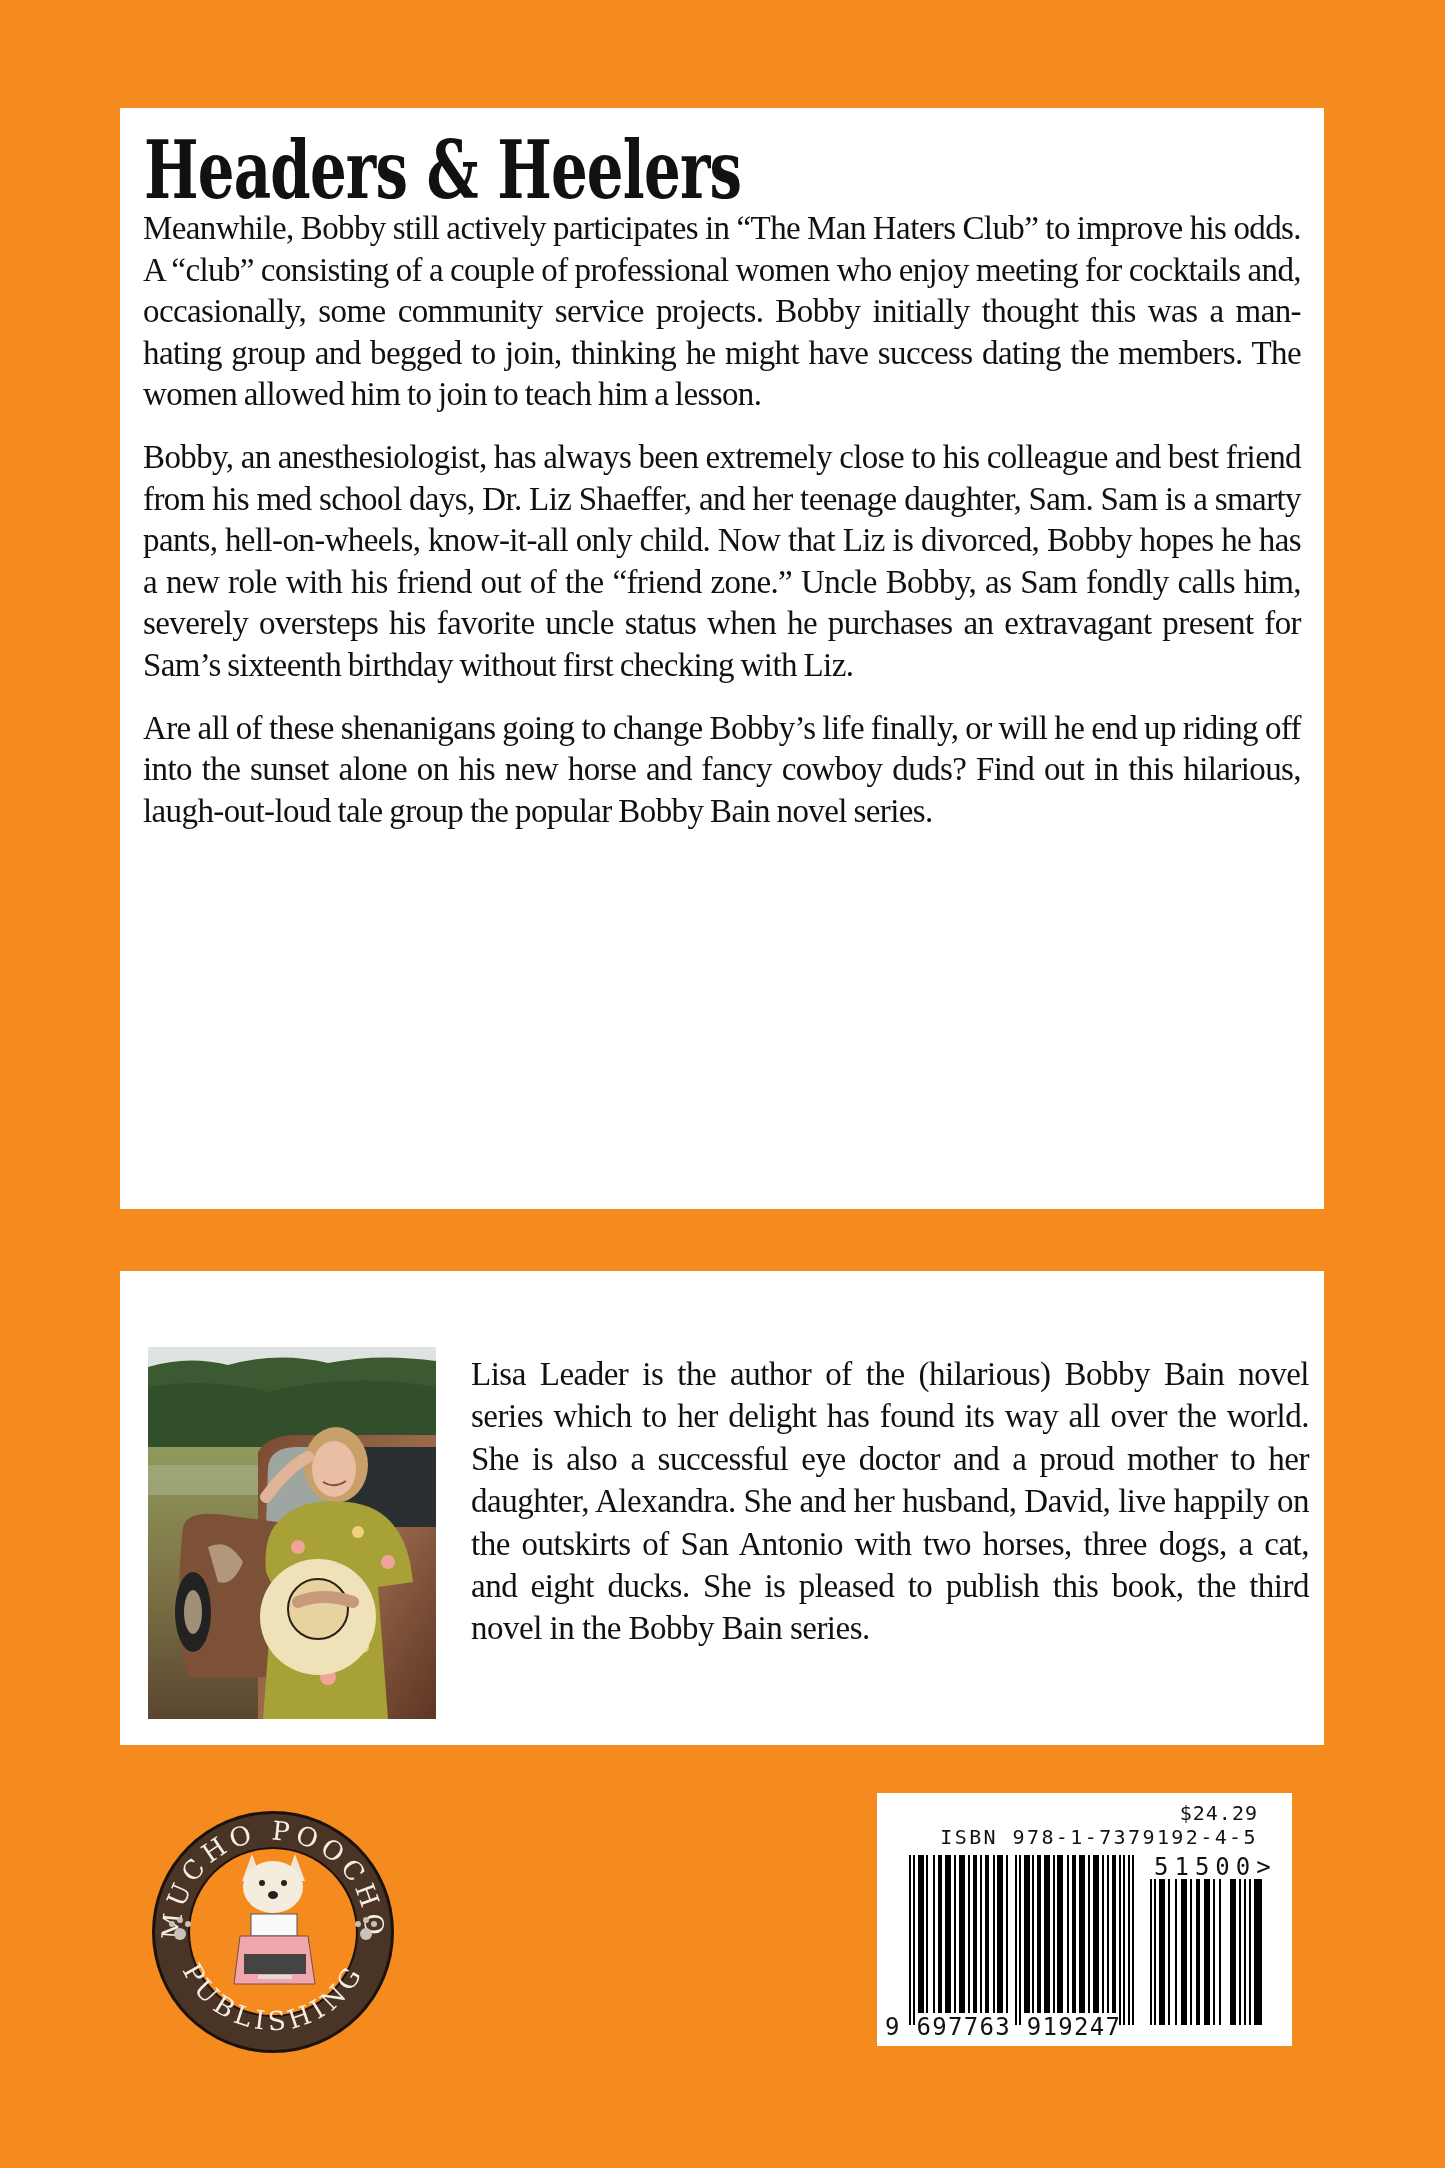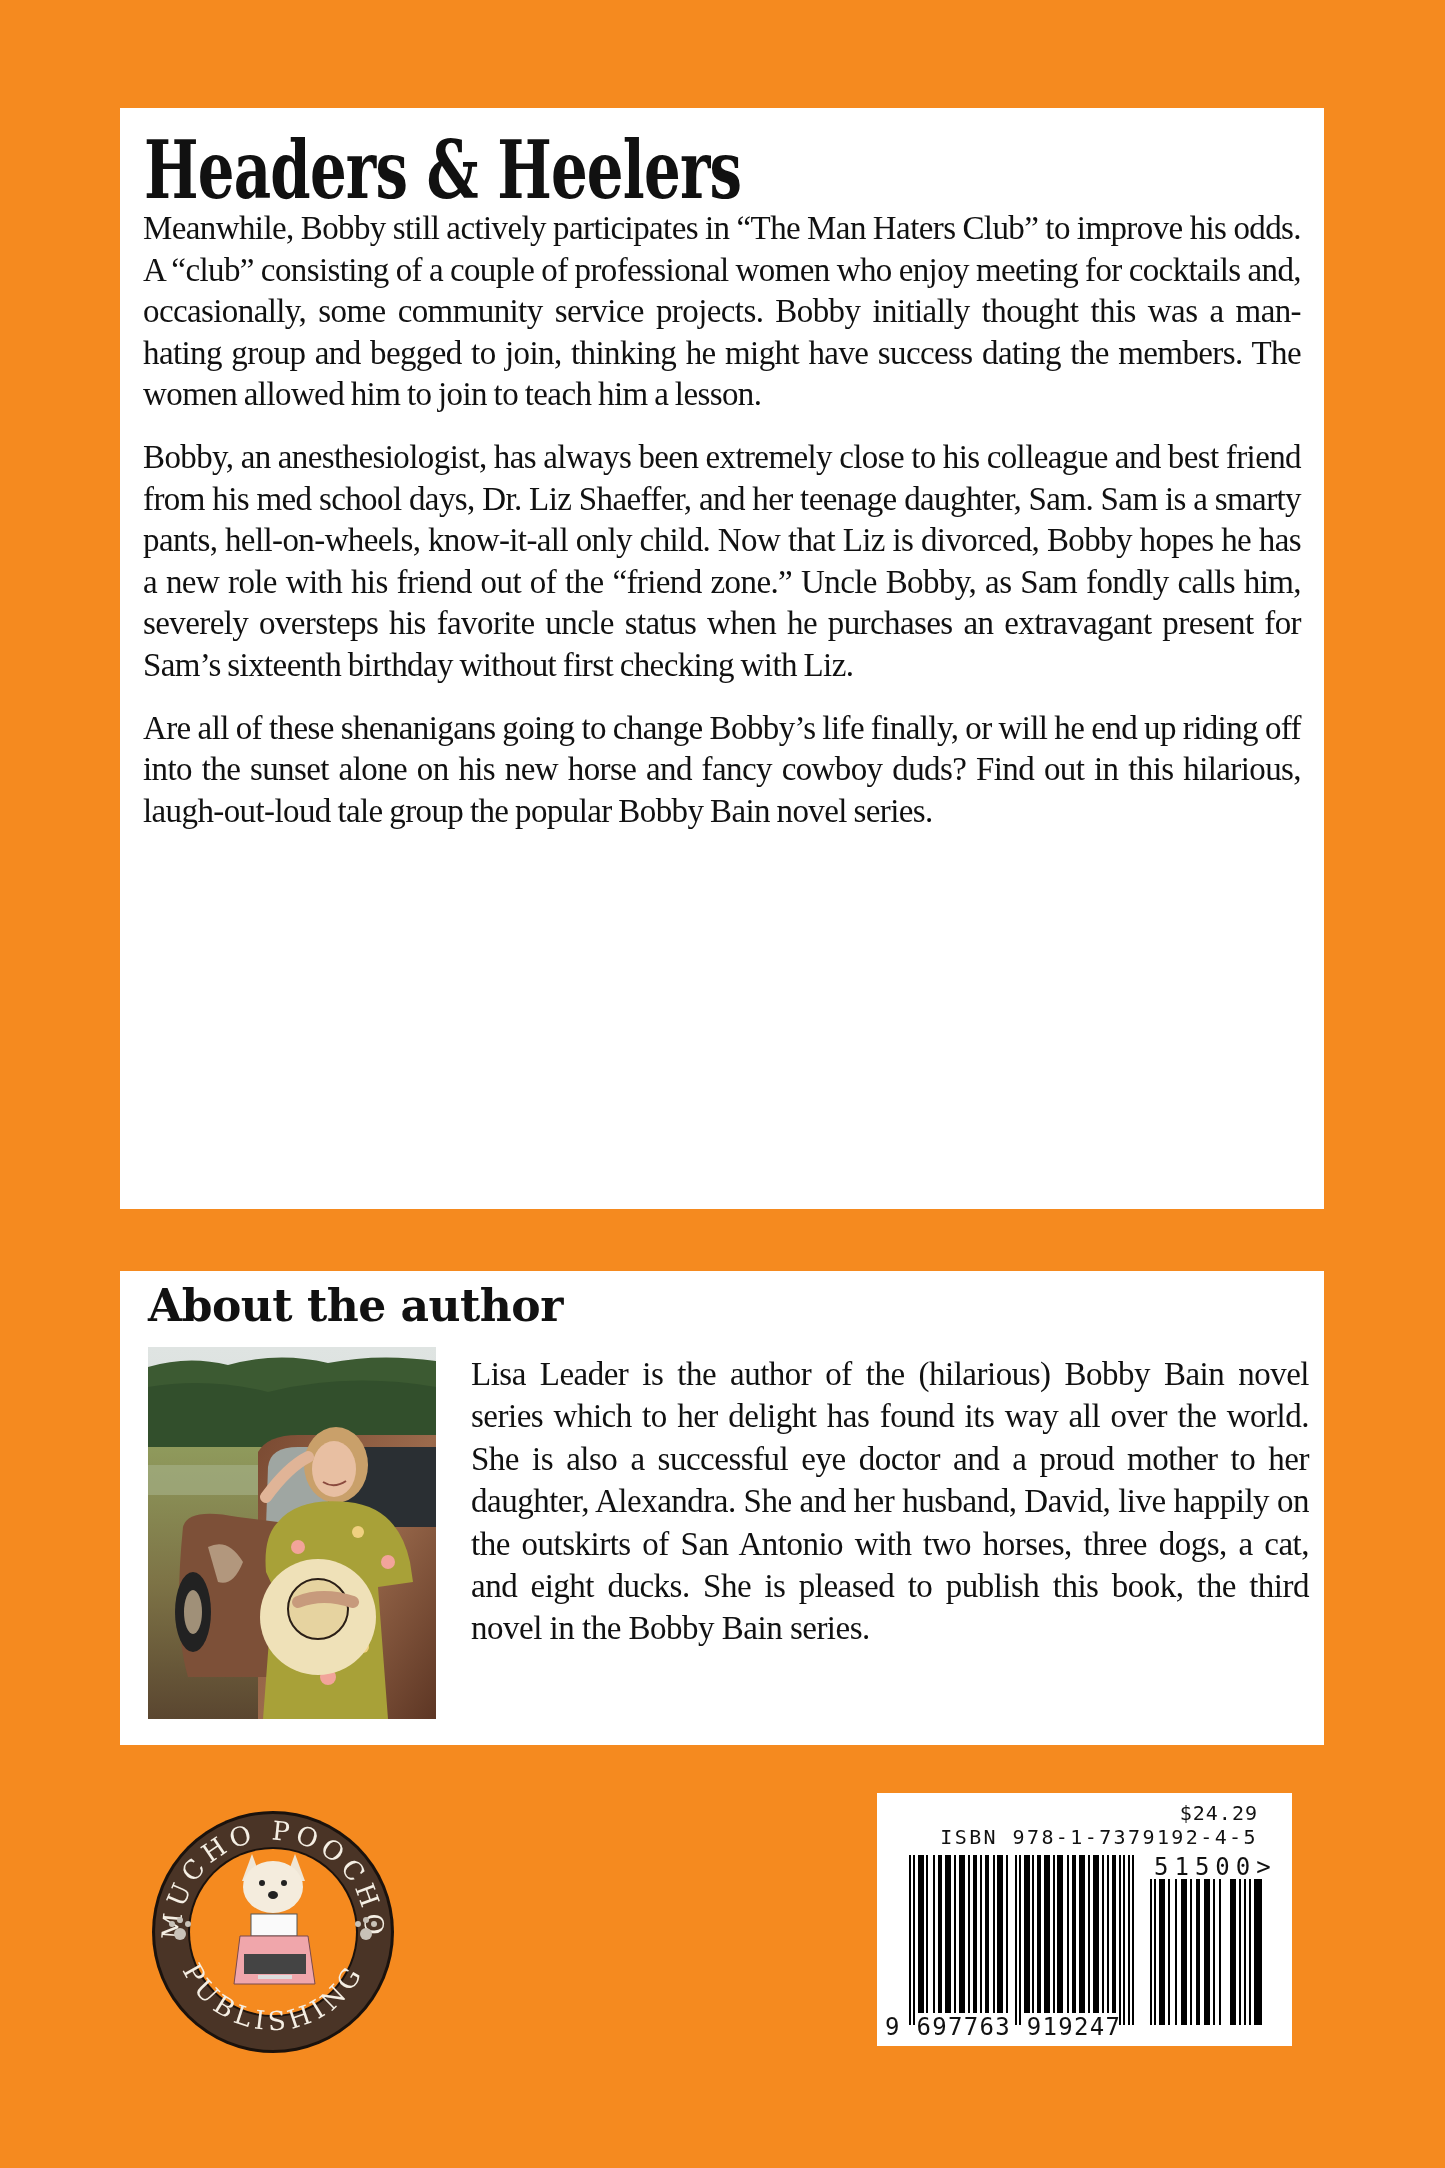--- a/index.html
+++ b/index.html
@@ -113,21 +113,20 @@
 <div class="panel" id="blurb-panel">
   <h1 class="title">Headers &amp; Heelers</h1>
   <div class="blurb">
     <p>Meanwhile, Bobby still actively participates in “The Man Haters Club” to improve his odds. A “club” consisting of a couple of professional women who enjoy meeting for cocktails and, occasionally, some community service projects. Bobby initially thought this was a man-hating group and begged to join, thinking he might have success dating the members. The women allowed him to join to teach him a lesson.</p>
     <p>Bobby, an anesthesiologist, has always been extremely close to his colleague and best friend from his med school days, Dr. Liz Shaeffer, and her teenage daughter, Sam. Sam is a smarty pants, hell-on-wheels, know-it-all only child. Now that Liz is divorced, Bobby hopes he has a new role with his friend out of the “friend zone.” Uncle Bobby, as Sam fondly calls him, severely oversteps his favorite uncle status when he purchases an extravagant present for Sam’s sixteenth birthday without first checking with Liz.</p>
     <p>Are all of these shenanigans going to change Bobby’s life finally, or will he end up riding off into the sunset alone on his new horse and fancy cowboy duds? Find out in this hilarious, laugh-out-loud tale group the popular Bobby Bain novel series.</p>
   </div>
 </div>
 
 <div class="panel" id="author-panel">
-  <h2 class="author-heading">About the author</h2>
   <div class="author-photo" title="Author photo: woman in floral dress holding a straw cowboy hat, leaning on a rusty vintage pickup truck">
     <svg width="288" height="372" viewBox="0 0 288 372" xmlns="http://www.w3.org/2000/svg">
       <defs>
         <linearGradient id="sky" x1="0" y1="0" x2="0" y2="1">
           <stop offset="0" stop-color="#dfe4e2"></stop>
           <stop offset="1" stop-color="#c9d2cc"></stop>
         </linearGradient>
         <linearGradient id="ground" x1="0" y1="0" x2="0" y2="1">
           <stop offset="0" stop-color="#8f9a5c"></stop>
           <stop offset="0.5" stop-color="#7d7346"></stop>

